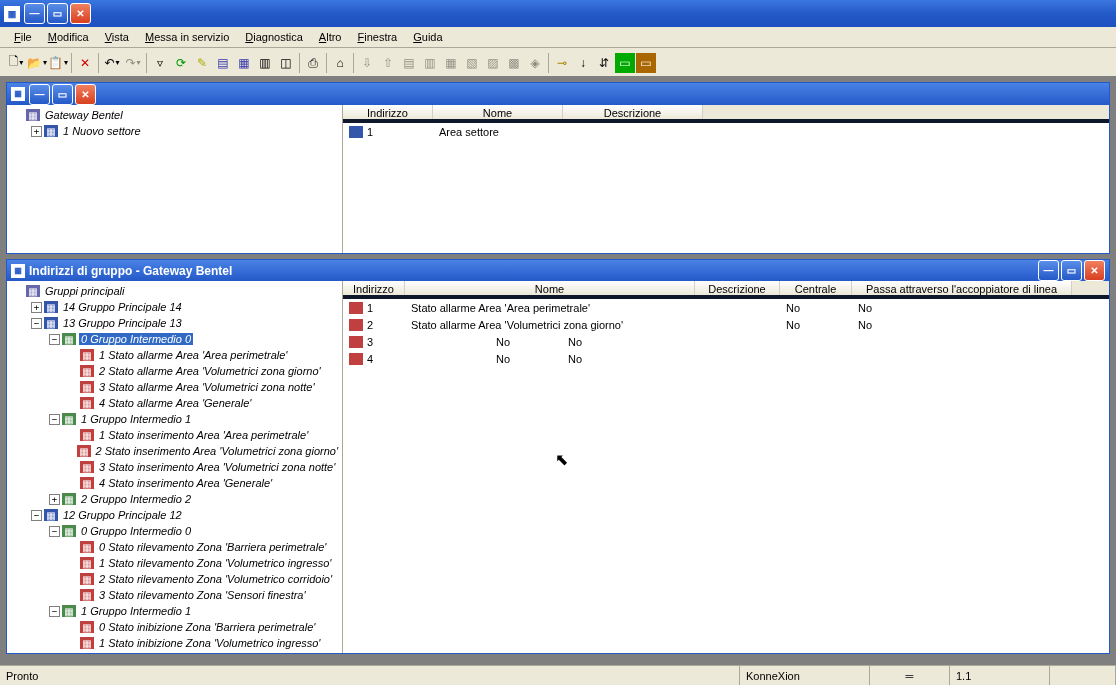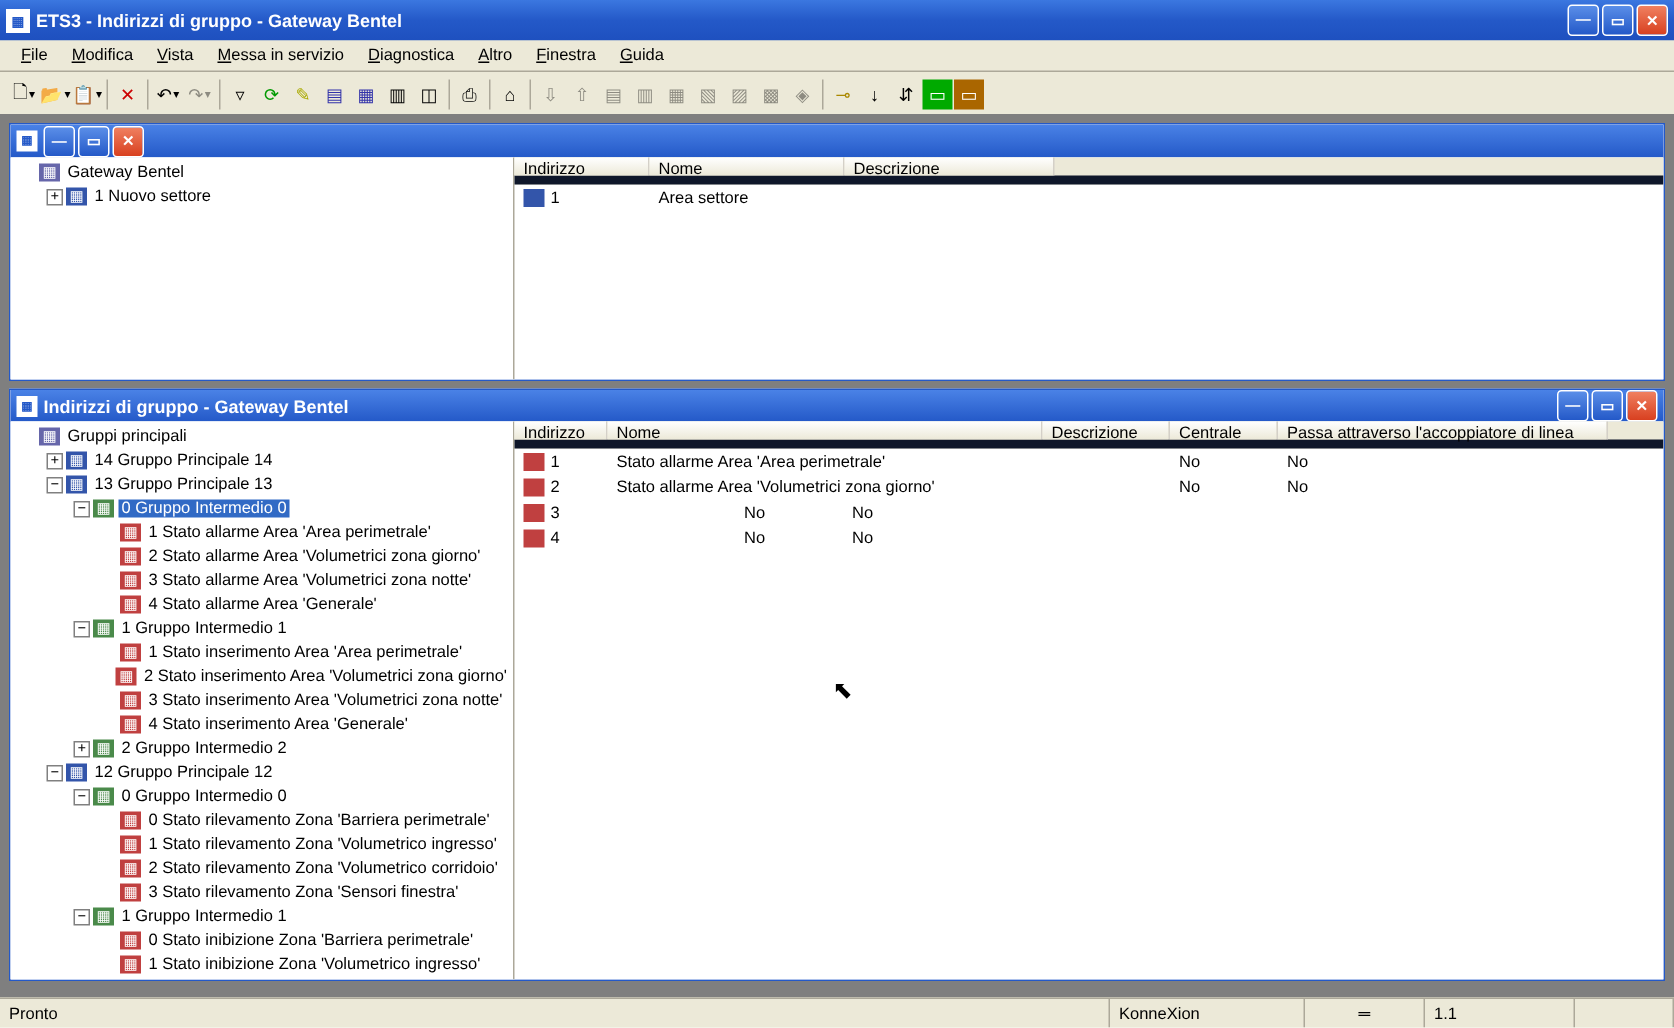--- a/index.html
+++ b/index.html
@@ -41,26 +41,26 @@
 .treepane { width: 336px; border-right: 1px solid #aca899; overflow: hidden; padding: 2px; background: #fff; }
 .treerow { display: flex; align-items: center; height: 16px; white-space: nowrap; cursor: default; }
 .treerow .indent { display: inline-block; }
 .treerow .expander { width: 11px; height: 11px; border: 1px solid #808080; background: #fff; display: inline-flex; align-items: center; justify-content: center; font-size: 9px; line-height: 1; margin-right: 2px; color: #000; font-family: monospace; }
 .treerow .expander.none { border: none; background: transparent; }
 .treerow .ticon { width: 14px; height: 12px; margin-right: 3px; display: inline-flex; align-items: center; justify-content: center; font-size: 10px; }
 .treerow .ticon.root { background: #66a; color:#fff; }
 .treerow .ticon.grid { background: #3355aa; color: #fff; }
 .treerow .ticon.mid { background: #4a8a4a; color: #fff; }
 .treerow .ticon.leaf { background: #c04040; color: #fff; }
-.treerow .label { padding: 0 2px; }
+.treerow .label { padding: 0 2px; font-style: italic; }
 .treerow.selected .label { background: #316ac5; color: #fff; }
 
 
 .listpane { flex: 1; display: flex; flex-direction: column; }
-.listhead { display: flex; background: #ece9d8; border-bottom: 6px solid #0f172a; height: 18px; }
+.listhead { display: flex; background: #ece9d8; border-bottom: 4px solid #0f172a; height: 18px; text-align: center; }
 .listhead .col { border-right: 1px solid #d4d0c8; padding: 2px 6px; font-size: 11px; cursor: default; background: linear-gradient(to bottom, #fff, #ece9d8); }
 .listbody { flex: 1; overflow: auto; }
 .listrow { display: flex; height: 17px; align-items: center; }
 .listrow .cell { padding: 0 6px; display: flex; align-items: center; }
 .listrow .licon { width: 14px; height: 12px; margin-right: 4px; display: inline-block; }
 .licon.grid { background: #3355aa; }
 .licon.leaf { background: #c04040; }
 
 
 .statusbar { position: absolute; bottom: 0; left: 0; right: 0; height: 20px; background: #ece9d8; border-top: 1px solid #aca899; display: flex; align-items: center; font-size: 11px; }
@@ -77,21 +77,20 @@
 .ic-redo::before { content:"↷"; }
 .ic-filter::before { content:"▿"; }
 .ic-print::before { content:"⎙"; }
 .ic-home::before { content:"⌂"; }
 </style>
 </head>
 <body>
 
 <div class="titlebar">
   <span class="app-icon">▦</span>
-  <span class="title-text">ETS3 - Indirizzi di gruppo - Gateway Bentel</span>
   <div class="winbtns">
     <div class="winbtn">—</div>
     <div class="winbtn">▭</div>
     <div class="winbtn close">✕</div>
   </div>
 </div>
 
 <div class="menubar" id="menubar">
     <div class="menuitem"><u>F</u>ile</div>
     <div class="menuitem"><u>M</u>odifica</div>

